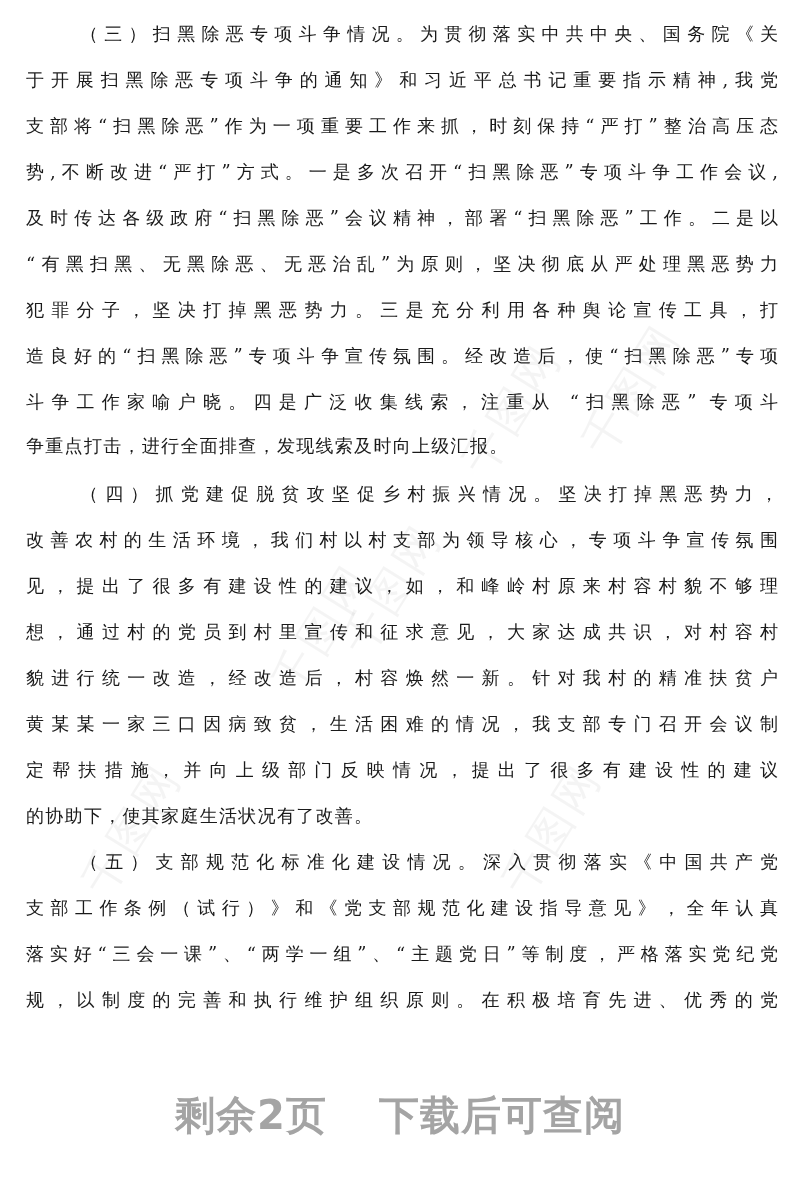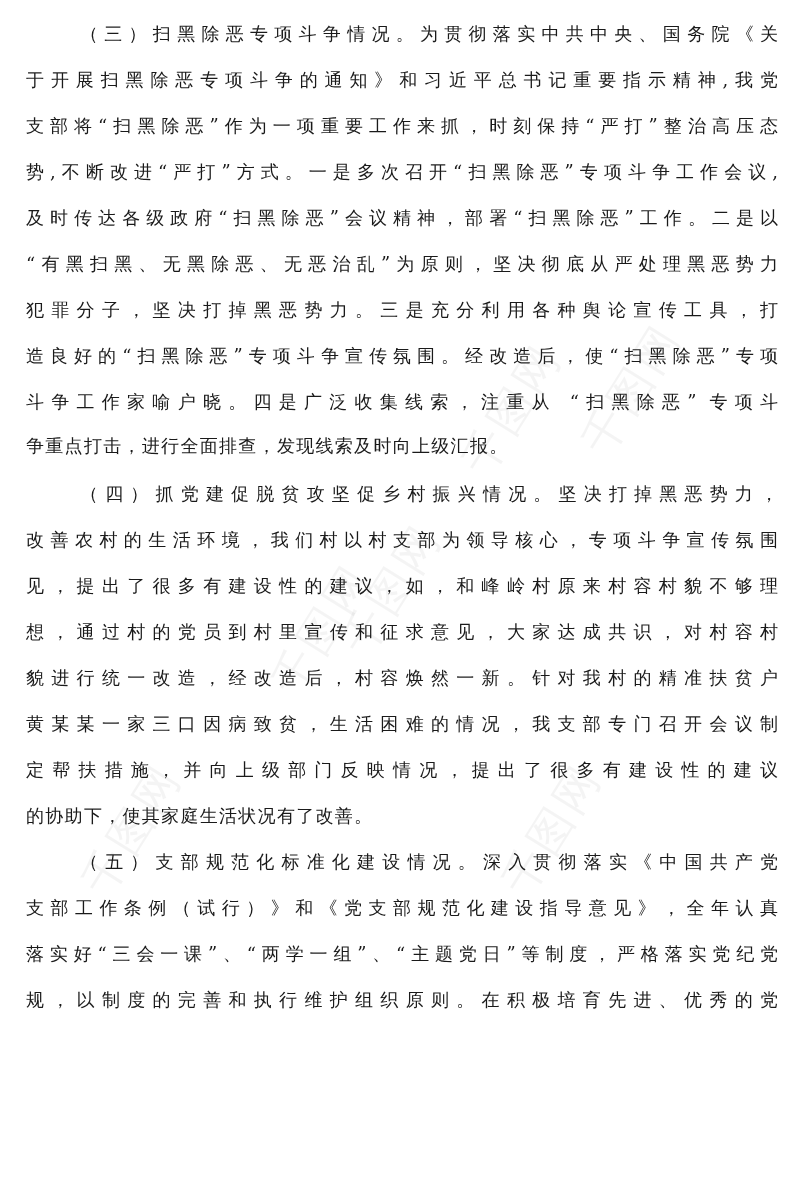--- a/index.html
+++ b/index.html
@@ -82,13 +82,16 @@
     <div class="line last" style="top:798px">的协助下，使其家庭生活状况有了改善。</div>
   </div>
 
   <div>
     <div class="line indent" style="top:844px">（五）支部规范化标准化建设情况。深入贯彻落实《中国共产党</div>
     <div class="line" style="top:890px">支部工作条例（试行）》和《党支部规范化建设指导意见》，全年认真</div>
     <div class="line" style="top:936px">落实好“三会一课”、“两学一组”、“主题党日”等制度，严格落实党纪党</div>
     <div class="line" style="top:982px">规，以制度的完善和执行维护组织原则。在积极培育先进、优秀的党</div>
   </div>
 
+  <div class="footer-note">
+    <span>剩余2页</span><span class="gap"></span><span>下载后可查阅</span>
+  </div>
 </div>
 
 </body></html>

